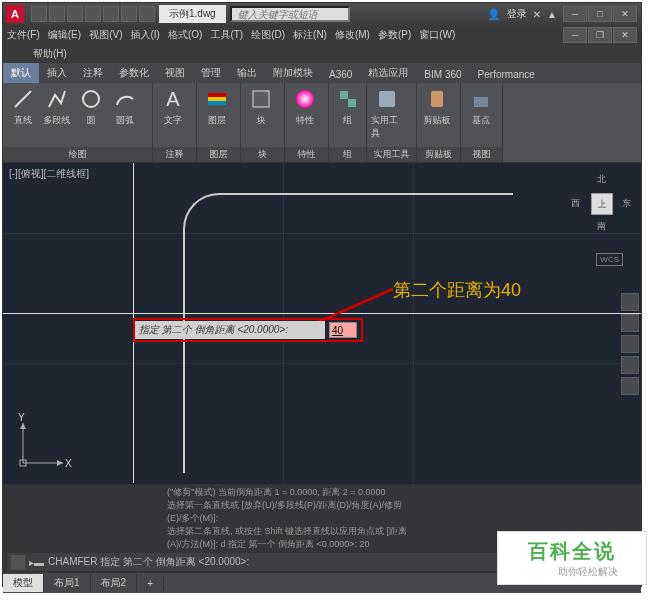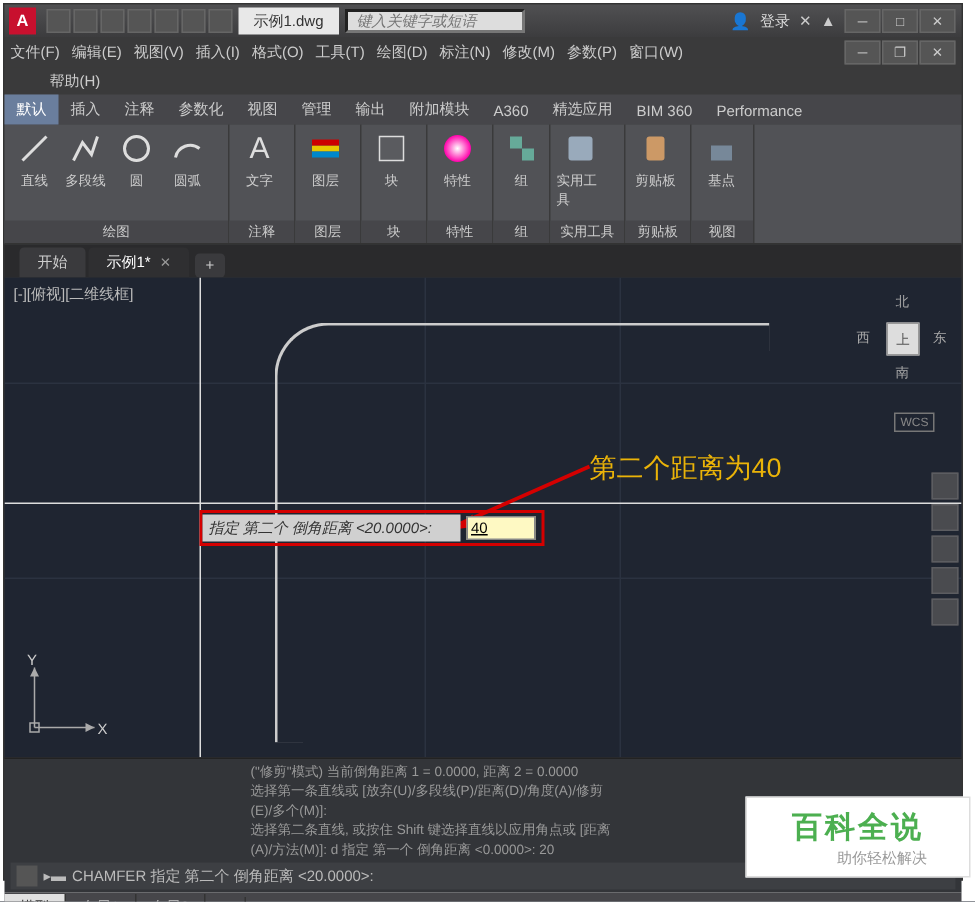--- a/index.html
+++ b/index.html
@@ -34,21 +34,21 @@
 .doc-tab .x { margin-left: 6px; color: #999; font-size: 9px; }
 .add-tab { width: 20px; height: 16px; background: #3a3a3d; color: #ccc; display: flex; align-items: center; justify-content: center; margin-left: 2px; border-radius: 3px; }
 .canvas { position: relative; height: 320px; background: #1f2531; overflow: hidden; }
 .viewport-label { position: absolute; top: 4px; left: 6px; font-size: 10px; color: #bbb; }
 .grid-line { position: absolute; background: #2b3240; }
 .shape { position: absolute; border: 2px solid #ccc; border-bottom: none; border-right: none; border-top-left-radius: 36px; left: 180px; top: 30px; width: 330px; height: 280px; }
 .crosshair-h { position: absolute; top: 150px; left: 0; right: 0; height: 1px; background: #ddd; }
 .crosshair-v { position: absolute; left: 130px; top: 0; bottom: 0; width: 1px; background: #ddd; }
 .red-box { position: absolute; left: 130px; top: 155px; width: 230px; height: 24px; border: 2px solid #d40000; display: flex; align-items: center; }
 .prompt-label { background: #d0d0d0; color: #333; font-size: 10px; padding: 2px 4px; flex: 1; font-style: italic; }
-.prompt-input { background: #fef9c3; color: #000; font-size: 10px; width: 46px; height: 16px; border: 1px solid #888; margin: 0 4px; padding: 0 2px; text-decoration: underline; }
+.prompt-input { background: #fca5a5; color: #000; font-size: 10px; width: 28px; height: 16px; border: 1px solid #888; margin: 0 4px; padding: 0 2px; text-decoration: underline; }
 .annotation { position: absolute; left: 390px; top: 115px; color: #eab308; font-size: 18px; }
 .arrow-svg { position: absolute; left: 300px; top: 122px; }
 .viewcube { position: absolute; right: 10px; top: 10px; width: 60px; height: 60px; }
 .vc-center { position: absolute; left: 20px; top: 20px; width: 22px; height: 22px; background: #ddd; border: 1px solid #999; font-size: 9px; color: #555; display: flex; align-items: center; justify-content: center; }
 .vc-dir { position: absolute; font-size: 9px; color: #aaa; }
 .wcs { position: absolute; right: 18px; top: 90px; border: 1px solid #777; font-size: 8px; color: #888; padding: 1px 3px; }
 .navbar { position: absolute; right: 2px; top: 130px; width: 18px; display: flex; flex-direction: column; gap: 3px; }
 .nav-btn { width: 18px; height: 18px; background: #4a4b4f; border: 1px solid #5c5d61; }
 .ucs { position: absolute; left: 10px; bottom: 10px; }
 .cmdline { background: #333539; border-top: 1px solid #222; font-size: 10px; color: #bbb; padding: 2px 4px; position: relative; }
@@ -273,25 +273,20 @@
                 <rect x="3" y="8" width="14" height="10" fill="#789"></rect>
               </svg>
             </div>
             <span>基点</span>
           </div>
         </div>
       <div class="panel-label">视图</div>
     </div>
   </div>
 
-  <div class="doc-tabs">
-    <div class="doc-tab"><span>开始</span></div>
-    <div class="doc-tab active"><span>示例1*</span><span class="x">✕</span></div>
-    <div class="add-tab">+</div>
-  </div>
 
   <div class="canvas">
     <div class="viewport-label">[-][俯视][二维线框]</div>
     <div class="grid-line" style="left:0;right:0;top:70px;height:1px"></div>
     <div class="grid-line" style="left:0;right:0;top:200px;height:1px"></div>
     <div class="grid-line" style="top:0;bottom:0;left:280px;width:1px"></div>
     <div class="grid-line" style="top:0;bottom:0;left:410px;width:1px"></div>
     <div class="shape"></div>
     <div class="crosshair-h"></div>
     <div class="crosshair-v"></div>

